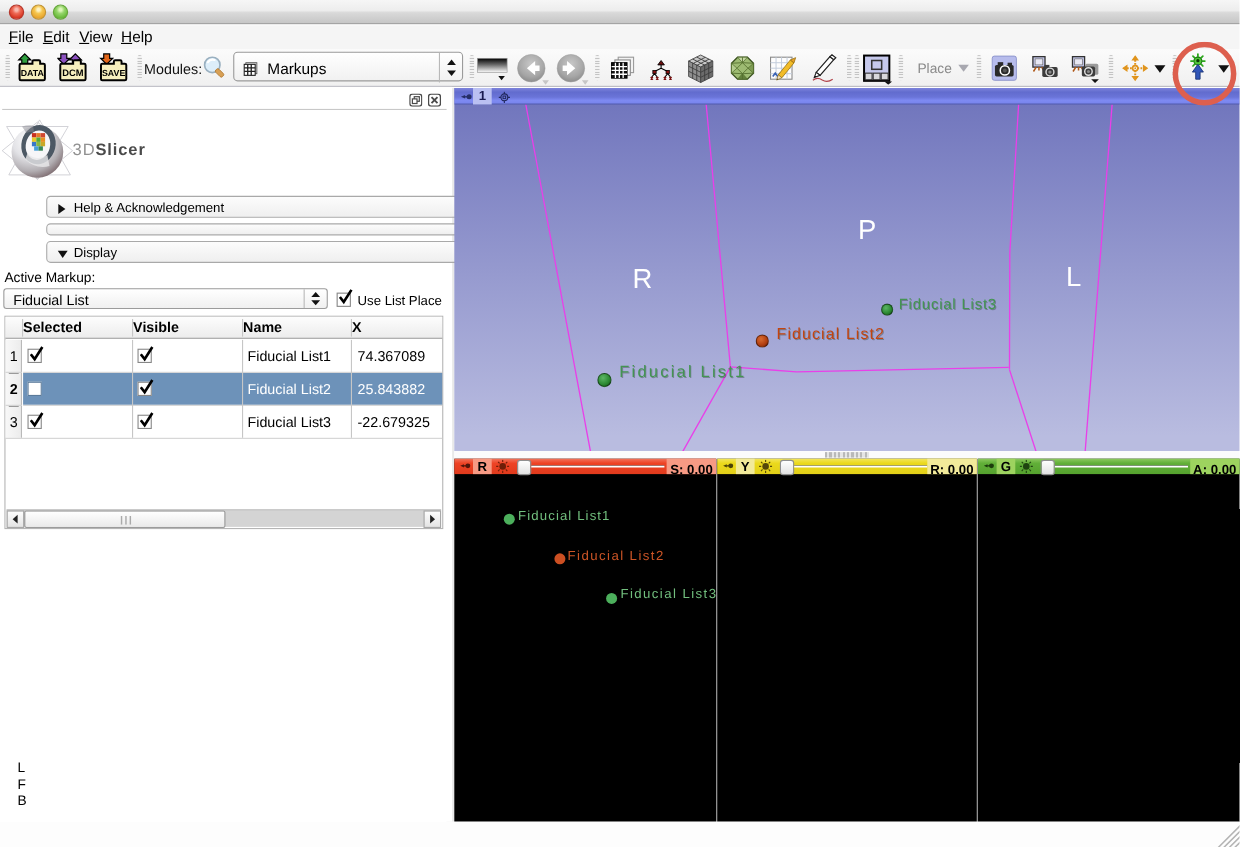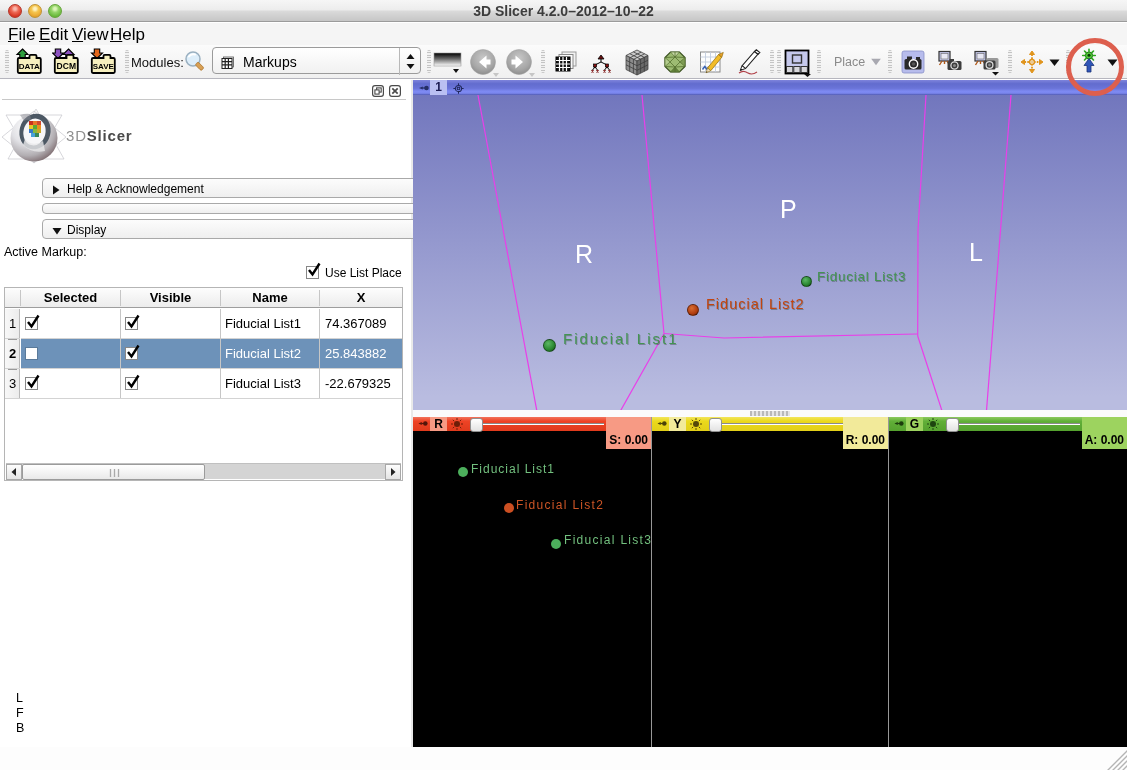--- a/index.html
+++ b/index.html
@@ -13,21 +13,21 @@
   background:linear-gradient(#f6f6f6, #ededed 45%, #d9d9d9 55%, #c6c6c6);
   border-bottom:1px solid #9b9b9b; }
 #titletext { width:100%; top:3px; text-align:center; font-size:14px; font-weight:bold; color:#3d3d3d; }
 .tl { width:14px; height:14px; border-radius:50%; top:4px; }
 #tl-r { left:8px;  background:radial-gradient(circle at 50% 32%, #f8b8ad 0 12%, #ee6a56 35%, #d93a26 70%, #b52c1a); border:1px solid #b4352a;}
 #tl-y { left:28px; background:radial-gradient(circle at 50% 32%, #fdf2c2 0 12%, #f5c64f 35%, #eaa831 70%, #c8891f); border:1px solid #c09334;}
 #tl-g { left:48px; background:radial-gradient(circle at 50% 32%, #dcf5b8 0 12%, #95d56a 35%, #6cbb3e 70%, #52a02a); border:1px solid #65a439;}
 
 
 #menubar { left:0; top:23px; width:1127px; height:22px; background:#f5f5f5; }
-.menuitem { top:2px; font-size:17px; color:#000; }
+.menuitem { top:2px; font-size:14px; color:#000; }
 .menuitem u { text-decoration:underline; }
 
 
 #toolbar { left:0; top:45px; width:1127px; height:34px;
   background:linear-gradient(#fbfbfb,#f0f0f0); border-bottom:1px solid #b6b6be; }
 .tsep { top:5px; width:4px; height:23px;
   background:repeating-linear-gradient(#c4c4c4 0 1px, #f2f2f2 1px 2.5px);
   border-radius:2px; }
 #modlabel { font-size:13px; color:#111; top:10px; left:131px; }
 #modcombo { left:212px; top:2px; width:209px; height:27px; border:1px solid #9b9b9b; border-radius:4px;
@@ -40,21 +40,21 @@
 #leftpanel { left:0; top:79px; width:411px; height:668px; background:#ffffff; }
 #panelgap { left:406px; top:80px; width:7px; height:667px; background:#e9e9e9; }
 #dockhdr { left:2px; top:3px; width:404px; height:18px; background:#ffffff; border-bottom:1px solid #c8c8c8;}
 .grpbar { left:2px; width:404px; height:20px; border:1px solid #a9a9a9; border-radius:4px;
   background:linear-gradient(#fcfcfc,#efefef);margin-left:40px; }
 .grpbar .tri { position:absolute; left:9px; top:6px; }
 .grpbar .lbl { position:absolute; left:24px; top:3px; font-size:12px; color:#000; }
 
 
 #tbl { left:4px; top:208px; width:399px; height:194px; border:1px solid #b5b5b5; background:#fff; }
-.th { font-size:13px; font-weight:bold; text-align:center; color:#000; }
+.th { font-size:13px; font-weight:bold; color:#000; }
 #tbl .hdr { left:0; top:0; width:397px; height:20px; background:linear-gradient(#fdfdfd,#ececec); border-bottom:1px solid #9d9d9d;}
 .vline { width:1px; background:#c6c6c6; }
 .hline { height:1px; background:#d3d3d3; }
 .cell { font-size:13px; color:#000; }
 .selrow { background:#6d92b9; color:#fff; }
 .cb { width:13px; height:13px; border:1px solid #878787; background:#fff; }
 
 
 #hscroll { left:1px; top:175px; width:395px; height:16px; background:#d4d4d4; border-top:1px solid #c0c0c0;}
 .sbtn { top:0px; width:16px; height:16px; background:linear-gradient(#fdfdfd,#e4e4e4); border:1px solid #a8a8a8; }
@@ -72,40 +72,39 @@
 #hgrip { left:337px; top:1px; width:40px; height:5px; background:repeating-linear-gradient(90deg,#b9b9b9 0 2px,#e5e5e5 2px 4px); }
 
 
 .slice { top:417px; height:330px; background:#000; }
 #slr { left:413px; width:238px; }
 #sly { left:652px; width:236px; }
 #slg { left:889px; width:238px; }
 .shdr { left:0; top:0; width:100%; height:14px; }
 .shdr .pin { position:absolute; left:5px; top:3px; }
 .slbl { position:absolute; top:0; height:14px; font-size:12px; font-weight:bold; color:#000; text-align:center; line-height:14px;}
-.sval { position:absolute; right:0; top:0; height:14px; font-size:12px; font-weight:bold; color:#000; padding:16px 3px; line-height:14px;}
+.sval { position:absolute; right:0; top:0; height:14px; font-size:12px; font-weight:bold; color:#000; padding:3px 3px; line-height:14px;}
 .fidlblslice { position:absolute; font-size:12px; }
 .sld { top:1px; width:134px; height:12px; }
 .sld::before { content:''; position:absolute; left:0; top:0; width:11px; height:12px;
   background:linear-gradient(#ffffff,#e2e2e2); border:1px solid #909090; border-radius:3px; }
 .sld::after { content:''; position:absolute; left:13px; top:5px; width:121px; height:2px;
   background:linear-gradient(#8a8a8a 0 1px, #ffffff 1px); }
 
 
 #statusbar { left:0; top:747px; width:1127px; height:23px; background:#fdfdfd; }
 </style>
 </head>
 <body>
 <div id="win">
 
   <div id="titlebar" class="abs">
     <div id="tl-r" class="abs tl"></div>
       <div id="tl-y" class="abs tl"></div>
       <div id="tl-g" class="abs tl"></div>
-    <div id="titletext" class="abs">3D Slicer 4.2.0–2012–10–22</div>
   </div>
 
   <div id="menubar" class="abs">
     <div class="abs menuitem" style="left:8px;"><u>F</u>ile</div>
     <div class="abs menuitem" style="left:39px;"><u>E</u>dit</div>
     <div class="abs menuitem" style="left:72px;"><u>V</u>iew</div>
     <div class="abs menuitem" style="left:110px;"><u>H</u>elp</div>
   </div>
 
   <div id="toolbar" class="abs">
@@ -353,20 +352,28 @@
     </div>
     <div class="abs grpbar" style="top:124px; height:11px;"></div>
     <div class="abs grpbar" style="top:140px;">
       <svg class="tri" style="top:7px;" width="10" height="8" viewBox="0 0 10 8">
           <path d="M0.5,1 L9.5,1 L5,7.5 Z" fill="#111"></path>
         </svg>
       <span class="lbl">Display</span>
     </div>
 
     <div class="abs" style="left:4px; top:166px; font-size:12.5px;">Active Markup:</div>
+    <div class="abs" id="fidcombo" style="left:3px; top:183px; width:295px; height:19px; border:1px solid #9b9b9b; border-radius:3px; background:linear-gradient(#ffffff,#f0f0f0);">
+      <div class="abs" style="left:8px; top:2px; font-size:13px;">Fiducial List</div>
+      <div class="abs" style="right:20px; top:0; width:1px; height:17px; background:#b8b8b8;"></div>
+      <svg class="abs" style="right:4px; top:2px;" width="12" height="13" viewBox="0 0 12 13">
+        <path d="M6,0.5 L10,5 L2,5 Z" fill="#111"></path>
+        <path d="M6,12.5 L10,8 L2,8 Z" fill="#111"></path>
+      </svg>
+    </div>
     <div class="abs cb" style="left:306px; top:187px;"></div>
     <svg class="abs" style="left:307px; top:183px;" width="15" height="16" viewBox="0 0 15 16">
       <path d="M2,8 L5.5,12.5 L12.5,1.5" stroke="#000" stroke-width="2.4" fill="none"></path>
     </svg>
     <div class="abs" style="left:325px; top:187px; font-size:12px;">Use List Place</div>
 
     <div id="tbl" class="abs">
       <div class="abs hdr">
         <div class="abs th" style="left:16px; width:99px; top:2px;">Selected</div>
         <div class="abs th" style="left:116px; width:99px; top:2px;">Visible</div>

